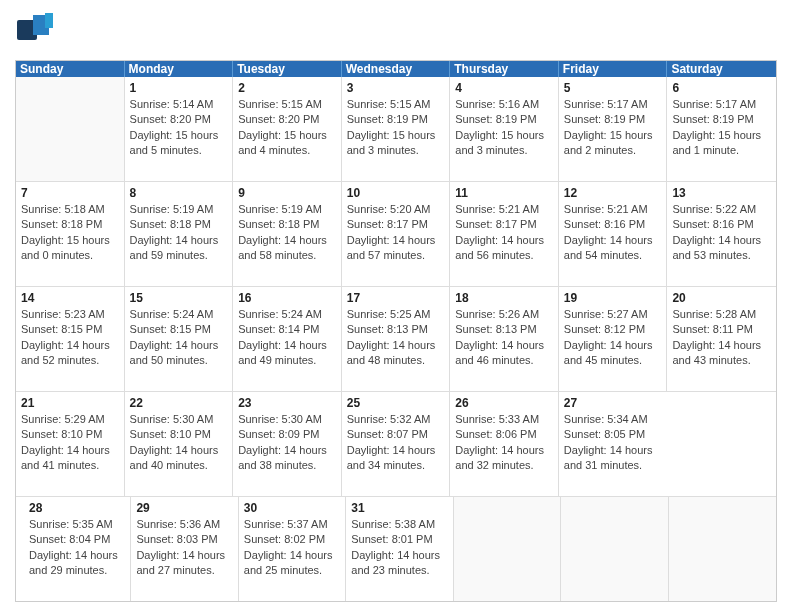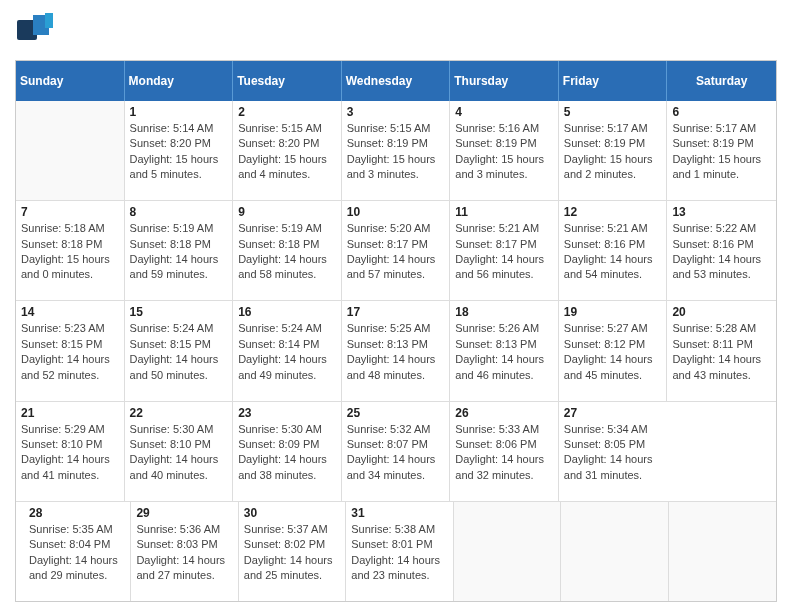--- a/index.html
+++ b/index.html
@@ -55,25 +55,25 @@
     }
     .cal-header {
       display: grid;
       grid-template-columns: repeat(7, 1fr);
       background: #2a6db5;
     }
     .cal-header-cell {
       color: #fff;
       font-size: 12px;
       font-weight: bold;
-      padding: 13px 4px;
+      padding: 1px 4px;
       text-align: left;
       border-right: 1px solid #5a9ad5;
     }
-    .cal-header-cell:last-child { border-right: none; text-align: center; }
+    .cal-header-cell:last-child { border-right: none; }
     .cal-body {
       flex: 1;
       display: flex;
       flex-direction: column;
     }
     .cal-row {
       display: grid;
       grid-template-columns: repeat(7, 1fr);
       flex: 1;
       border-bottom: 1px solid #ddd;

